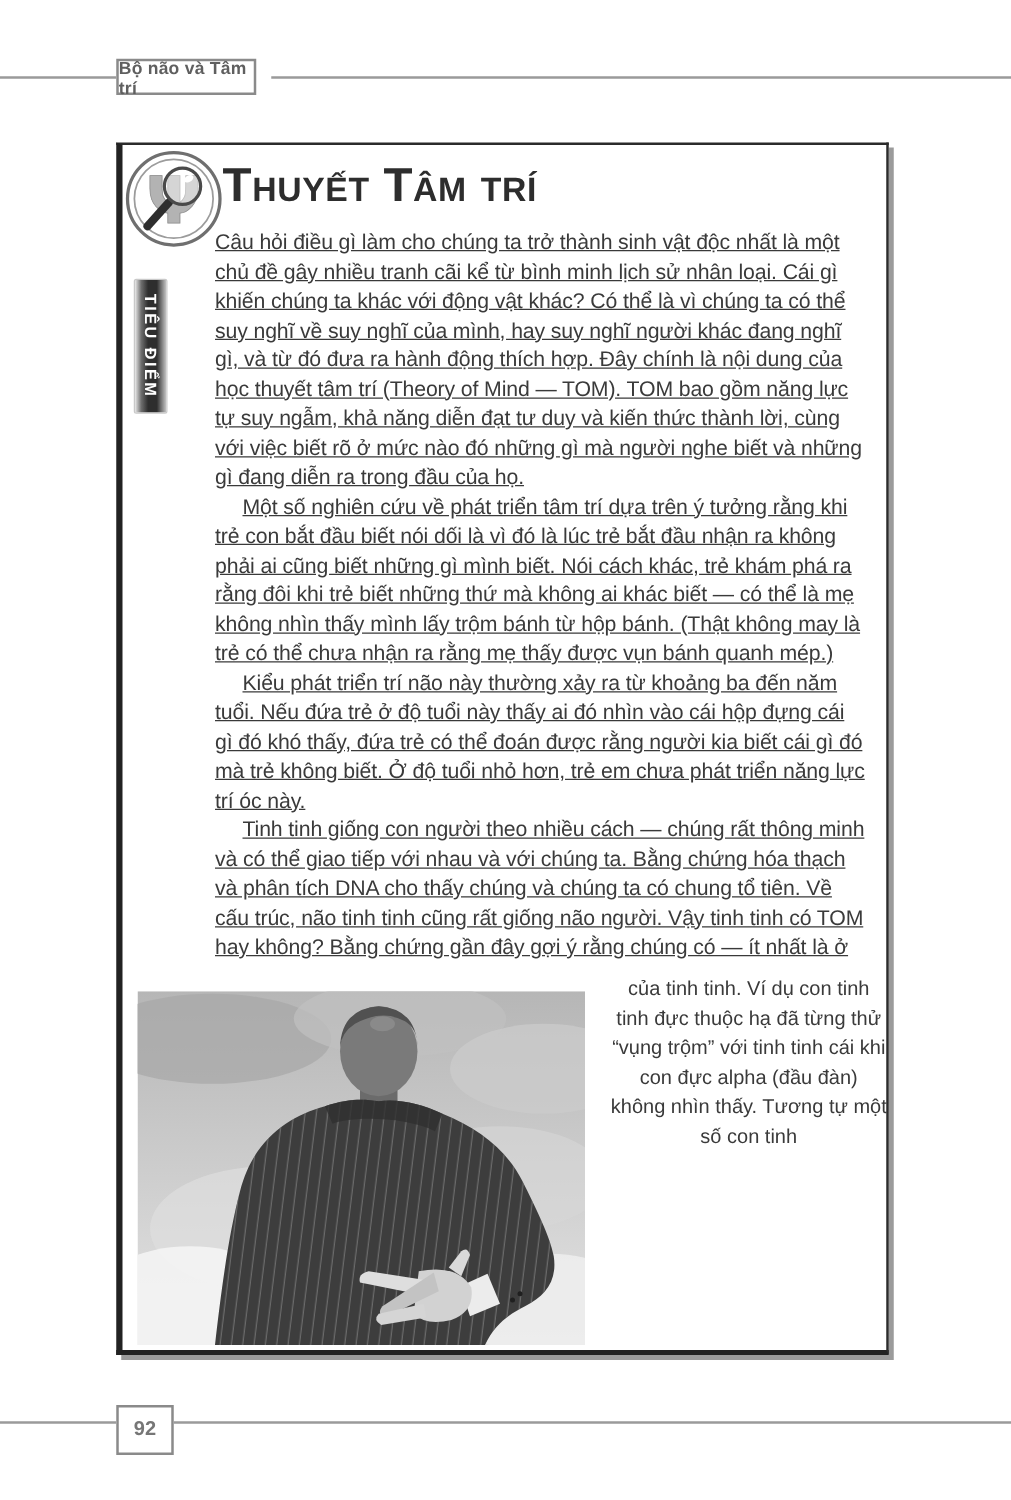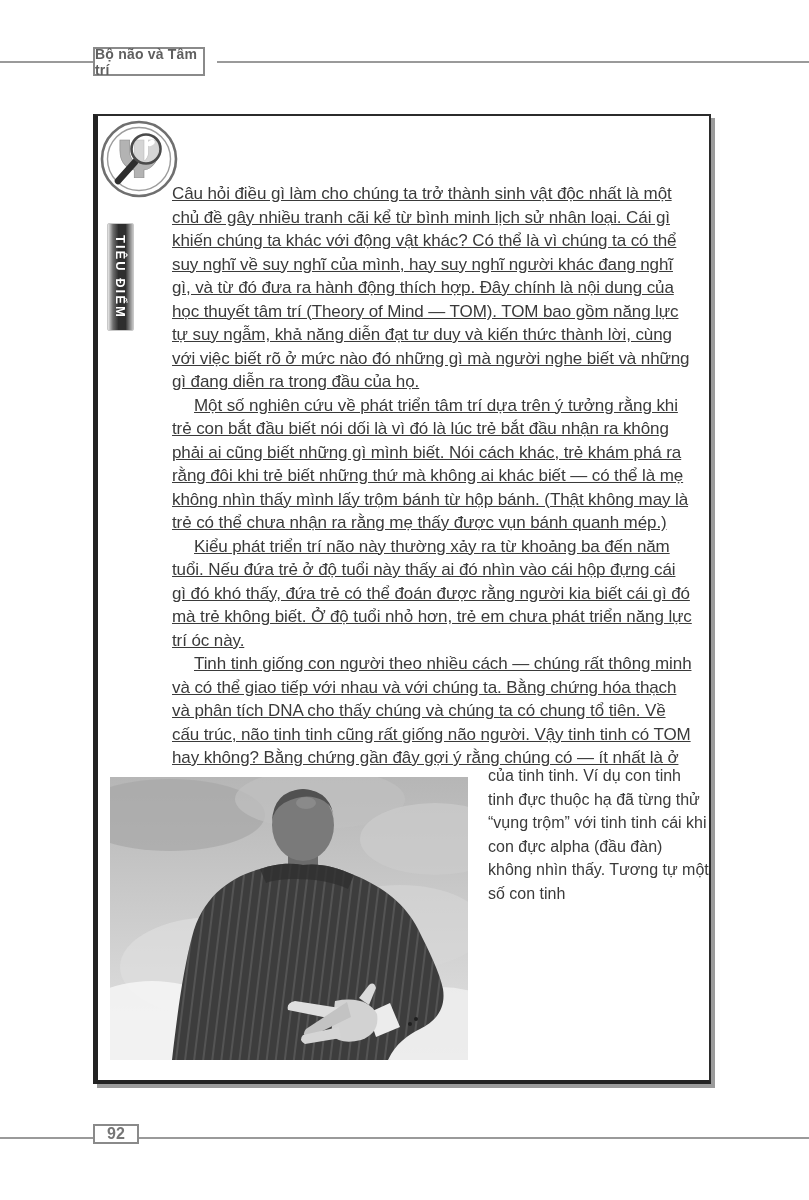--- a/index.html
+++ b/index.html
@@ -42,38 +42,38 @@
     color:#fff;font-size:13px;font-weight:bold;letter-spacing:2px;white-space:nowrap;
   }
   .content{
     position:absolute;left:74px;top:66px;width:522px;
     color:#3a3a3a;font-size:17px;line-height:23.5px;letter-spacing:-.1px;
   }
   .paragraphs{height:586px;overflow:hidden;}
   .paragraphs p{margin:0;text-decoration:underline;}
   .paragraphs p.indent{text-indent:22px;}
   .media-row{
-    position:absolute;left:12px;top:648px;width:600px;height:296px;
-    display:flex;align-items:flex-start;
+    position:absolute;left:12px;top:664px;width:600px;height:296px;
+    display:flex;align-items:flex-start;text-align:center;
   }
   .photo{width:358px;height:283px;flex:0 0 358px;margin-top:13px;}
   .right-col{
     margin-left:20px;width:222px;height:296px;
     display:flex;flex-direction:column;
   }
   .col-text{font-size:16px;line-height:23.5px;color:#3a3a3a;}
   .photo-caption{
     margin-top:auto;
     font-size:13.5px;line-height:19px;font-weight:bold;font-style:italic;color:#333;
   }
   
   .hline.ftr-left{left:0;top:1137px;width:93px;}
   .hline.ftr-right{left:139px;top:1137px;width:670px;}
   .footer-box{
-    position:absolute;left:93px;top:1124px;width:46px;height:20px;
+    position:absolute;left:93px;top:1124px;width:46px;height:40px;
     border:2px solid #8a8a8a;background:#fff;box-sizing:border-box;
     display:flex;align-items:center;justify-content:center;
     font-size:16px;font-weight:bold;color:#767676;
   }
 </style>
 </head>
 <body>
 
 <div class="page">
 
@@ -89,20 +89,21 @@
       <svg width="80" height="80" viewBox="0 0 80 80">
         <circle cx="40" cy="40" r="37" fill="#ffffff" stroke="#6f6f6f" stroke-width="2.6"></circle>
         <circle cx="40" cy="40" r="31.5" fill="none" stroke="#9c9c9c" stroke-width="1.4"></circle>
         <text x="40" y="59" text-anchor="middle" font-family="DejaVu Sans, sans-serif" font-size="52" font-weight="bold" fill="#b3b3b3" stroke="#8a8a8a" stroke-width="0.6">Ψ</text>
         <line x1="36" y1="43" x2="19" y2="62" stroke="#2e2e2e" stroke-width="6.5" stroke-linecap="round"></line>
         <circle cx="47" cy="30" r="14.5" fill="rgba(255,255,255,0.45)" stroke="#4a4a4a" stroke-width="2.6"></circle>
         <ellipse cx="52" cy="24" rx="4" ry="2.6" fill="#ffffff" transform="rotate(-30 52 24)"></ellipse>
       </svg>
     </div>
 
+    <div class="article-title">Thuyết Tâm trí</div>
 
     <div class="side-tab">
       <span>TIÊU ĐIỂM</span>
     </div>
 
     <div class="content">
       <div class="paragraphs">
         <p>Câu hỏi điều gì làm cho chúng ta trở thành sinh vật độc nhất là một chủ đề gây nhiều tranh cãi kể từ bình minh lịch sử nhân loại. Cái gì khiến chúng ta khác với động vật khác? Có thể là vì chúng ta có thể suy nghĩ về suy nghĩ của mình, hay suy nghĩ người khác đang nghĩ gì, và từ đó đưa ra hành động thích hợp. Đây chính là nội dung của học thuyết tâm trí (Theory of Mind — TOM). TOM bao gồm năng lực tự suy ngẫm, khả năng diễn đạt tư duy và kiến thức thành lời, cùng với việc biết rõ ở mức nào đó những gì mà người nghe biết và những gì đang diễn ra trong đầu của họ.</p>
         <p class="indent">Một số nghiên cứu về phát triển tâm trí dựa trên ý tưởng rằng khi trẻ con bắt đầu biết nói dối là vì đó là lúc trẻ bắt đầu nhận ra không phải ai cũng biết những gì mình biết. Nói cách khác, trẻ khám phá ra rằng đôi khi trẻ biết những thứ mà không ai khác biết — có thể là mẹ không nhìn thấy mình lấy trộm bánh từ hộp bánh. (Thật không may là trẻ có thể chưa nhận ra rằng mẹ thấy được vụn bánh quanh mép.)</p>
         <p class="indent">Kiểu phát triển trí não này thường xảy ra từ khoảng ba đến năm tuổi. Nếu đứa trẻ ở độ tuổi này thấy ai đó nhìn vào cái hộp đựng cái gì đó khó thấy, đứa trẻ có thể đoán được rằng người kia biết cái gì đó mà trẻ không biết. Ở độ tuổi nhỏ hơn, trẻ em chưa phát triển năng lực trí óc này.</p>

